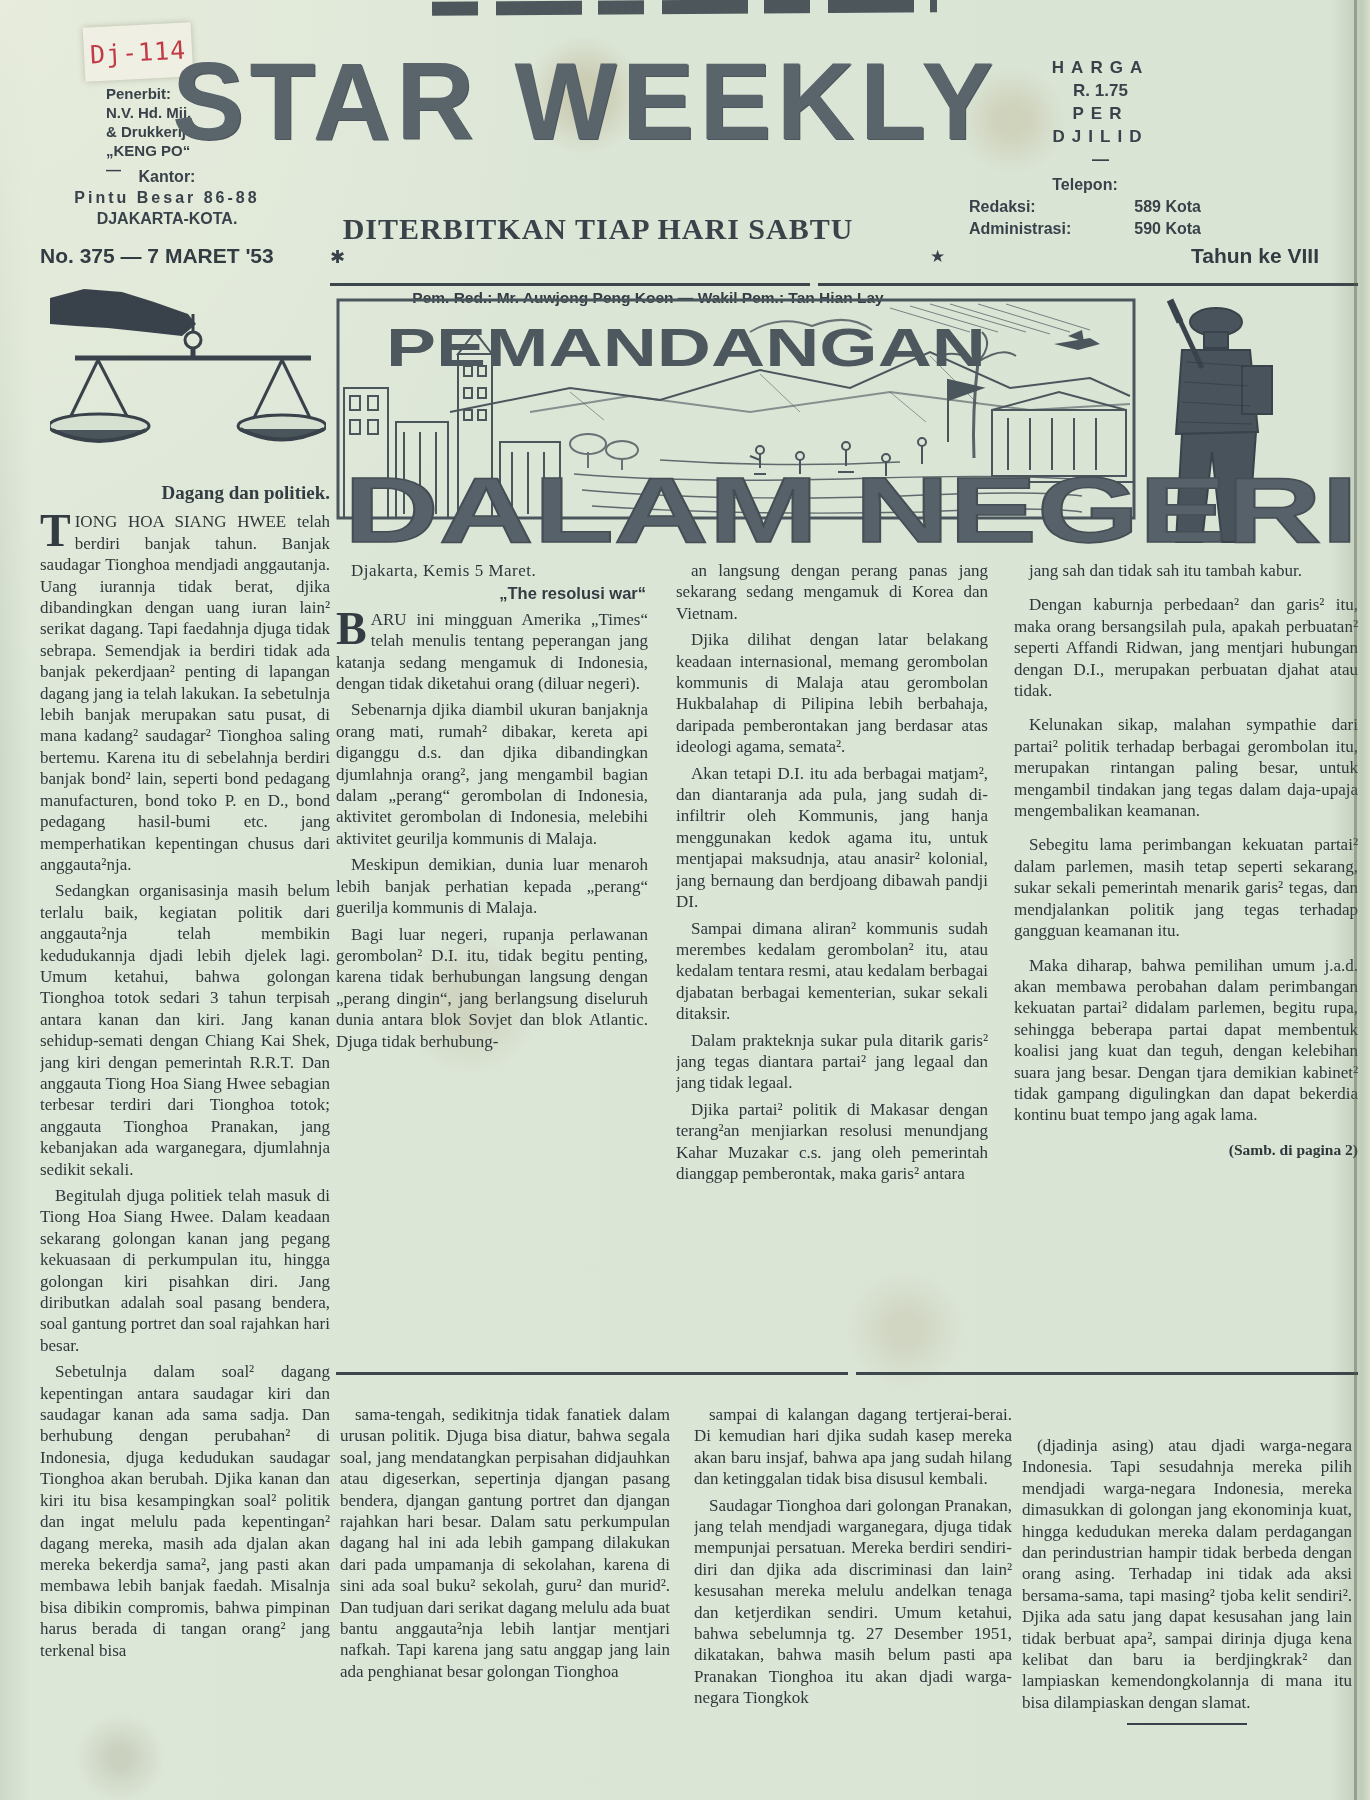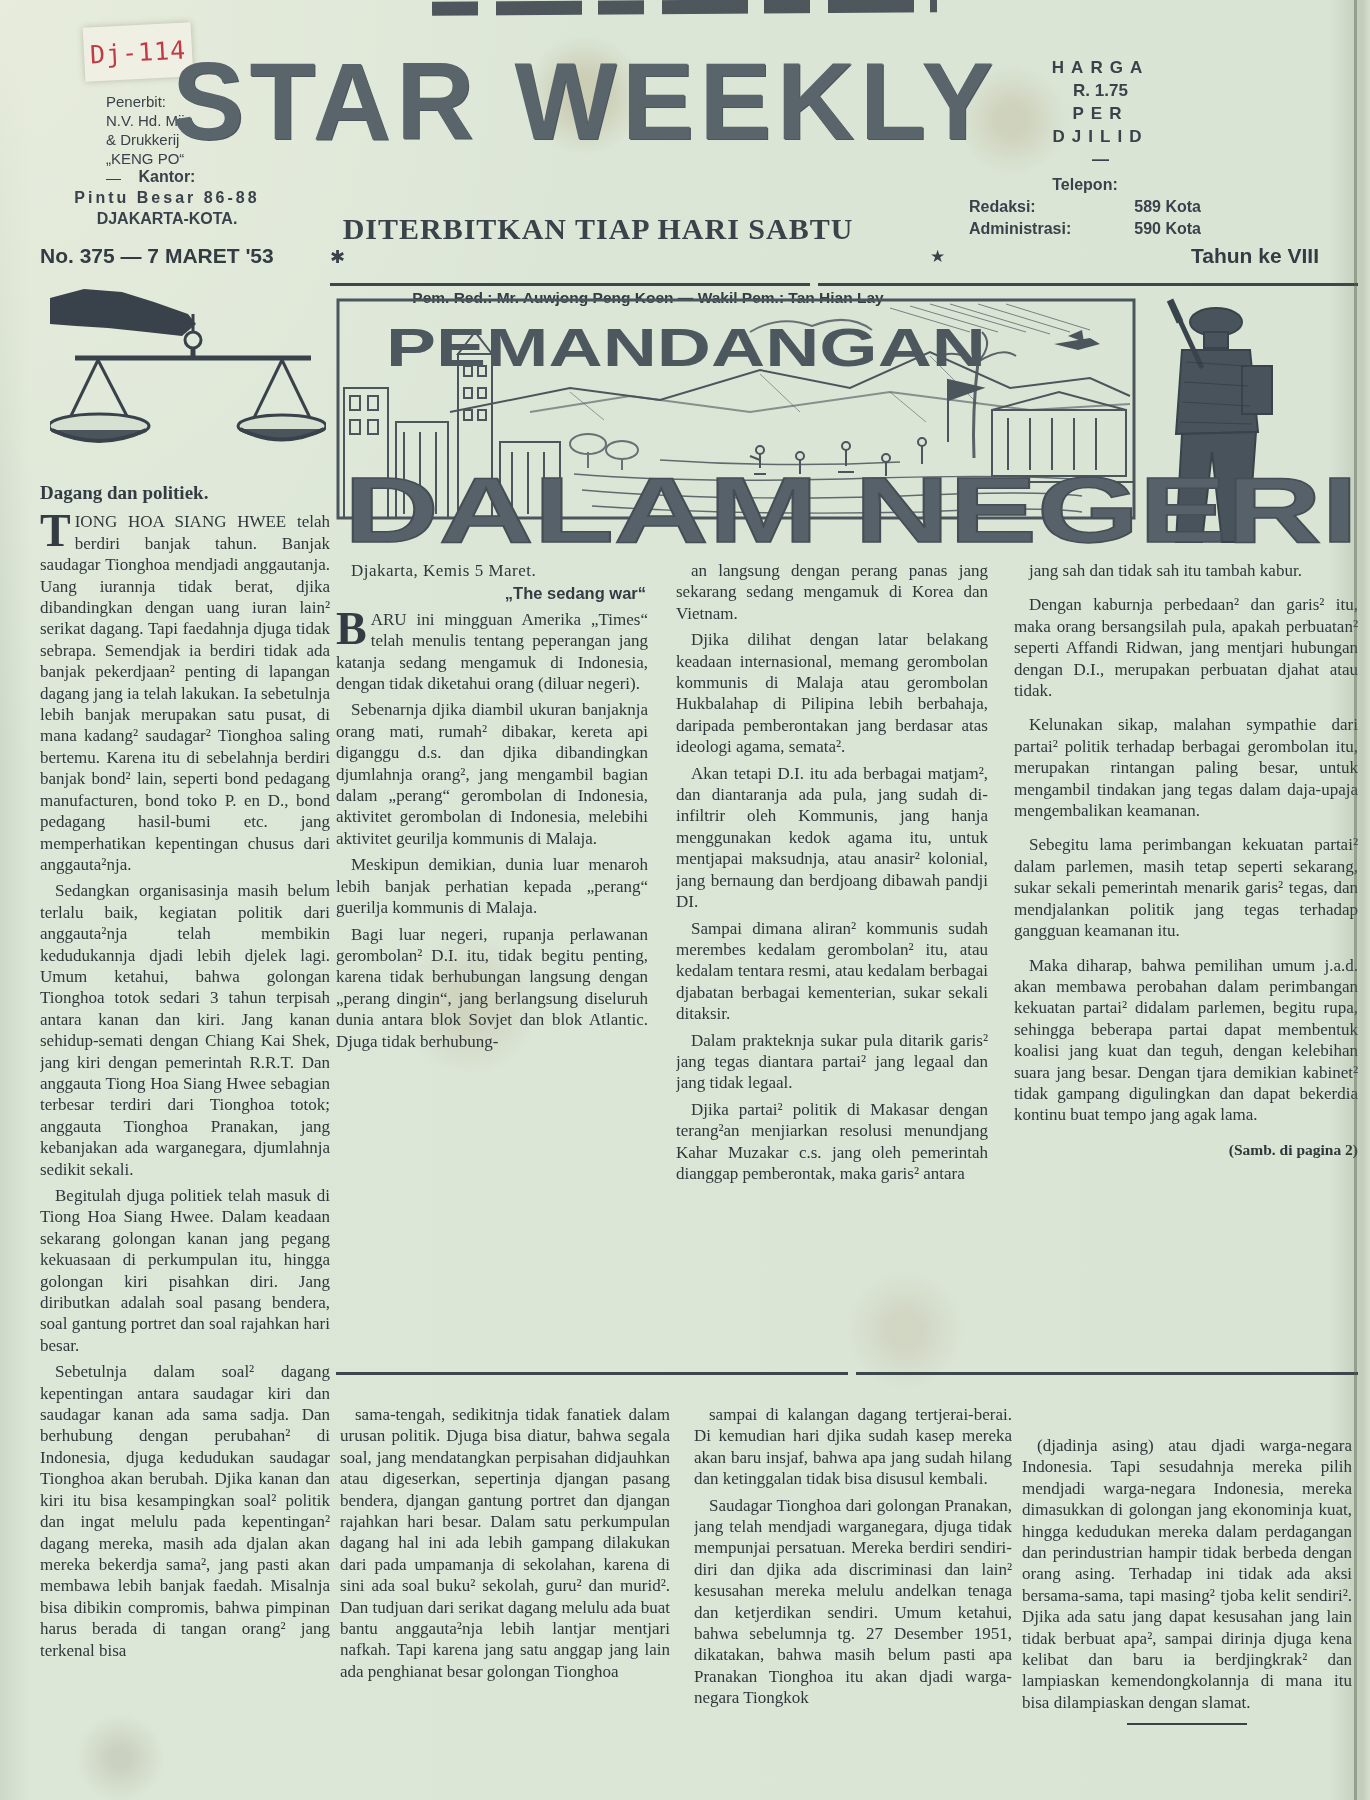--- a/index.html
+++ b/index.html
@@ -23,21 +23,21 @@
     left:432px;top:0;width:505px;height:14px;
     background:repeating-linear-gradient(90deg,#39434b 0 46px,rgba(57,67,75,0) 46px 64px,#39434b 64px 150px,rgba(57,67,75,0) 150px 166px);
     transform:rotate(-.4deg);opacity:.88;
   }
   .sticker{
     left:84px;top:25px;width:108px;height:54px;background:#f0efe4;
     transform:rotate(-3deg);box-shadow:0 0 6px rgba(100,100,70,.35);
     display:flex;align-items:center;justify-content:center;
   }
   .sticker span{font-family:"DejaVu Sans Mono",monospace;font-size:25px;color:#c23a44;letter-spacing:1px;}
-  .publisher{left:106px;top:84px;width:160px;font-size:15px;line-height:19px;font-weight:normal;color:#39424a;margin-top:8px;}
+  .publisher{left:106px;top:84px;width:160px;font-size:15px;line-height:19px;font-weight:bold;color:#39424a;}
   .publisher div{white-space:nowrap;}
   .logo-wrap{left:180px;top:42px;width:810px;height:130px;display:flex;align-items:flex-start;justify-content:center;}
   .logo{
     font-family:"Liberation Sans",sans-serif;font-weight:900;font-size:104px;
     letter-spacing:5px;color:#5a646b;white-space:nowrap;transform:scale(1.04,1.06);
     text-shadow:1px 1px 0 #4d565d;
   }
   .price{left:1018px;top:56px;width:165px;text-align:center;font-weight:bold;color:#39424a;font-size:17px;line-height:23px;}
   .price .sp{letter-spacing:7px;}
   .office{left:42px;top:166px;width:250px;text-align:center;font-weight:bold;color:#39424a;font-size:16px;line-height:21px;}
@@ -57,21 +57,21 @@
   .year{left:1175px;top:0;width:160px;text-align:center;font-size:21px;font-weight:bold;color:#333c42;white-space:nowrap;}
   .rule-a,.rule-b,.rule-c,.rule-d{height:3px;background:#3d464b;}
   
   .bodytext{font-size:17px;line-height:21.4px;text-align:justify;color:#2f373b;}
   .bodytext p{margin:0 0 5px 0;text-indent:15px;}
   .bodytext p.nodent{text-indent:0;}
   .dropcap{
     float:left;font-size:46px;line-height:37px;font-weight:bold;
     padding:1px 4px 0 0;color:#333c42;
   }
-  .article-heading{font-weight:bold;font-size:19px;text-align:left;color:#333c42;margin:0 0 8px 0;}
+  .article-heading{font-weight:bold;font-size:19px;text-align:right;color:#333c42;margin:0 0 8px 0;}
   .byline{font-size:17px;letter-spacing:.5px;margin-bottom:2px;text-indent:15px;}
   .subhead{font-family:"Liberation Sans",sans-serif;font-weight:bold;font-size:16.5px;text-align:right;margin:2px 2px 4px 0;color:#333c42;}
   .sig{font-weight:bold;font-size:15.5px;text-align:right;margin-top:6px;}
   .gappy p{margin-bottom:13px;}
   .end-dash{width:120px;border-top:2.5px solid #39424a;margin:10px auto 0 auto;}
   .cut{overflow:hidden;}
   
   .lcol{left:40px;top:482px;width:290px;height:1318px;}
   .c1{left:336px;top:560px;width:312px;height:812px;}
   .c2{left:676px;top:560px;width:312px;height:812px;}
@@ -296,21 +296,21 @@
     </p>
     <div>
         <p>Sedangkan organisasinja masih belum terlalu baik, kegiatan politik dari anggauta²nja telah membikin kedudukannja djadi lebih djelek lagi. Umum ketahui, bahwa golongan Tionghoa totok sedari 3 tahun terpisah antara kanan dan kiri. Jang kanan sehidup-semati dengan Chiang Kai Shek, jang kiri dengan pemerintah R.R.T. Dan anggauta Tiong Hoa Siang Hwee sebagian terbesar terdiri dari Tionghoa totok; anggauta Tionghoa Pranakan, jang kebanjakan ada warganegara, djumlahnja sedikit sekali.</p>
         <p>Begitulah djuga politiek telah masuk di Tiong Hoa Siang Hwee. Dalam keadaan sekarang golongan kanan jang pegang kekuasaan di perkumpulan itu, hingga golongan kiri pisahkan diri. Jang diributkan adalah soal pasang bendera, soal gantung portret dan soal rajahkan hari besar.</p>
         <p>Sebetulnja dalam soal² dagang kepentingan antara saudagar kiri dan saudagar kanan ada sama sadja. Dan berhubung dengan perubahan² di Indonesia, djuga kedudukan saudagar Tionghoa akan berubah. Djika kanan dan kiri itu bisa kesampingkan soal² politik dan ingat melulu pada kepentingan² dagang mereka, masih ada djalan akan mereka bekerdja sama², jang pasti akan membawa lebih banjak faedah. Misalnja bisa dibikin compromis, bahwa pimpinan harus berada di tangan orang² jang terkenal bisa</p>
       </div>
   </div>
 
   <div class="abs c1 bodytext cut">
     <div class="byline">Djakarta, Kemis 5 Maret.</div>
-    <div class="subhead">„The sedang war“</div>
+    <div class="subhead">„The resolusi war“</div>
     <p class="nodent">
       <span class="dropcap">B</span><span>ARU ini mingguan Amerika „Times“ telah menulis tentang peperangan jang katanja sedang mengamuk di Indonesia, dengan tidak diketahui orang (diluar negeri).</span>
     </p>
     <div>
         <p>Sebenarnja djika diambil ukuran banjaknja orang mati, rumah² dibakar, kereta api diganggu d.s. dan djika dibandingkan djumlahnja orang², jang mengambil bagian dalam „perang“ gerombolan di Indonesia, aktivitet gerombolan di Indonesia, melebihi aktivitet geurilja kommunis di Malaja.</p>
         <p>Meskipun demikian, dunia luar menaroh lebih banjak perhatian kepada „perang“ guerilja kommunis di Malaja.</p>
         <p>Bagi luar negeri, rupanja perlawanan gerombolan² D.I. itu, tidak begitu penting, karena tidak berhubungan langsung dengan „perang dingin“, jang berlangsung diseluruh dunia antara blok Sovjet dan blok Atlantic. Djuga tidak berhubung-</p>
       </div>
   </div>
 

